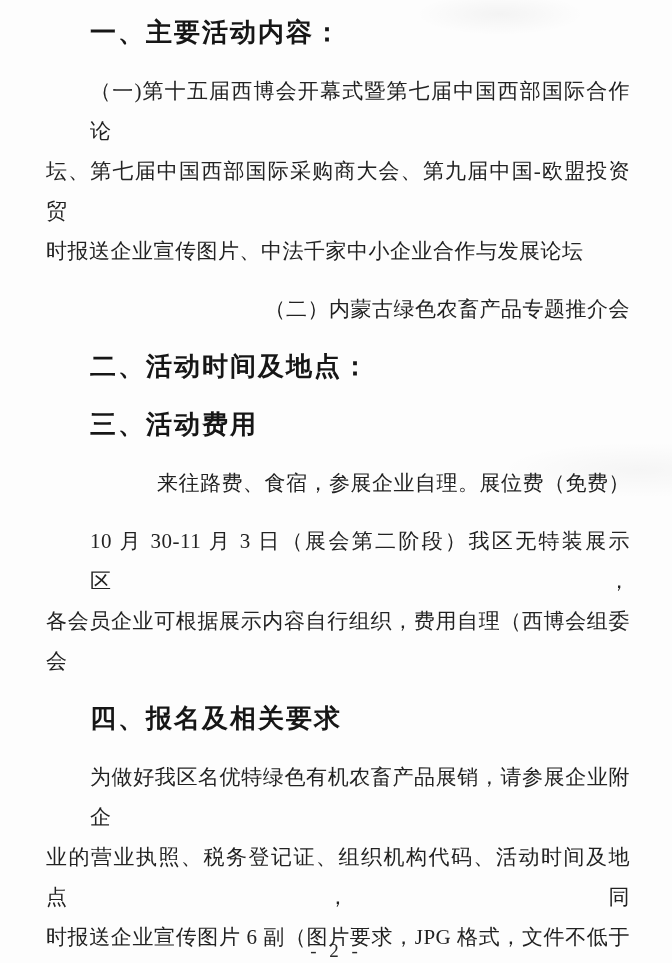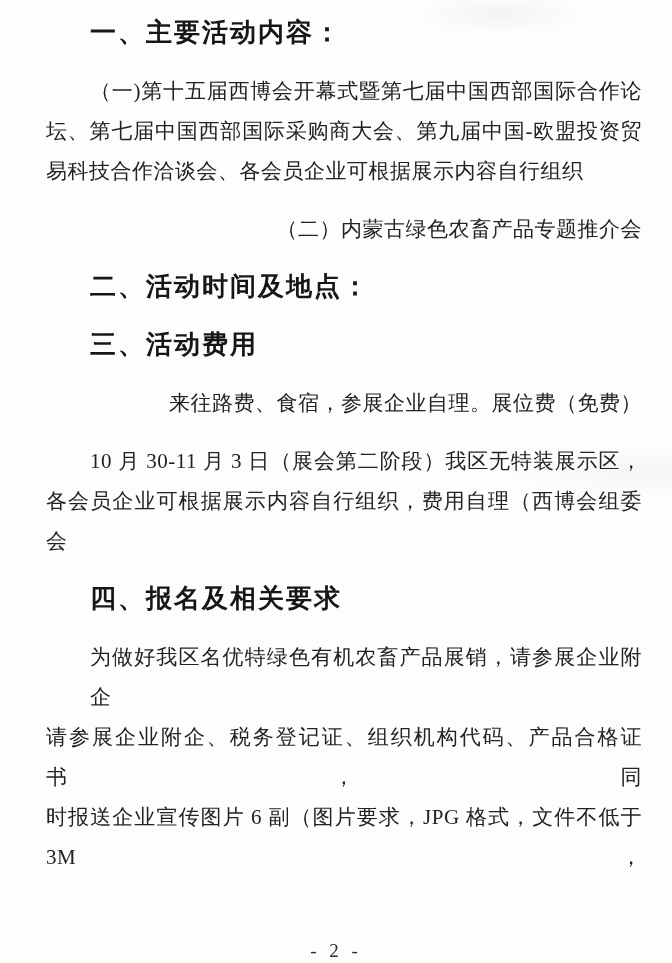--- a/index.html
+++ b/index.html
@@ -32,21 +32,21 @@
   .heading {
     margin: 0 0 18px 0;
     padding-left: 44px;
     font-size: 26px;
     line-height: 40px;
     font-weight: bold;
     letter-spacing: 2px;
     color: #161616;
   }
   .para {
-    margin: 0 0 18px 0;
+    margin: 0 12px 18px 0;
     font-family: Liberation Serif, serif;
   }
   .line {
     font-size: 21px;
     line-height: 40px;
     letter-spacing: 0.5px;
     white-space: nowrap;
     color: #222222;
   }
   .line.first {
@@ -73,21 +73,21 @@
 <body>
 
 <div class="page">
   <div class="doc">
 
     <h2 class="heading">一、主要活动内容：</h2>
 
     <div class="para">
       <div class="line first fill">（一)第十五届西博会开幕式暨第七届中国西部国际合作论</div>
       <div class="line fill">坛、第七届中国西部国际采购商大会、第九届中国-欧盟投资贸</div>
-      <div class="line">易科技合作洽谈会、各会员企业可根据展示内容自行组织</div>
+      <div class="line">时报送企业宣传图片、中法千家中小企业合作与发展论坛</div>
     </div>
 
     <div class="para">
       <div class="line first">（二）内蒙古绿色农畜产品专题推介会</div>
     </div>
 
     <h2 class="heading">二、活动时间及地点：</h2>
 
 
     <h2 class="heading">三、活动费用</h2>
@@ -99,21 +99,21 @@
 
     <div class="para">
       <div class="line first fill">10 月 30-11 月 3 日（展会第二阶段）我区无特装展示区，</div>
       <div class="line fill">各会员企业可根据展示内容自行组织，费用自理（西博会组委会</div>
     </div>
 
     <h2 class="heading">四、报名及相关要求</h2>
 
     <div class="para">
       <div class="line first fill">为做好我区名优特绿色有机农畜产品展销，请参展企业附企</div>
-      <div class="line fill">请参展企业附企、税务登记证、组织机构代码、产品合格证书，同</div>
+      <div class="line fill">业的营业执照、税务登记证、组织机构代码、活动时间及地点，同</div>
       <div class="line fill">时报送企业宣传图片 6 副（图片要求，JPG 格式，文件不低于 3M，</div>
 
     </div>
 
   </div>
 
   <div class="page-number">- 2 -</div>
 </div>
 
 </body></html>

